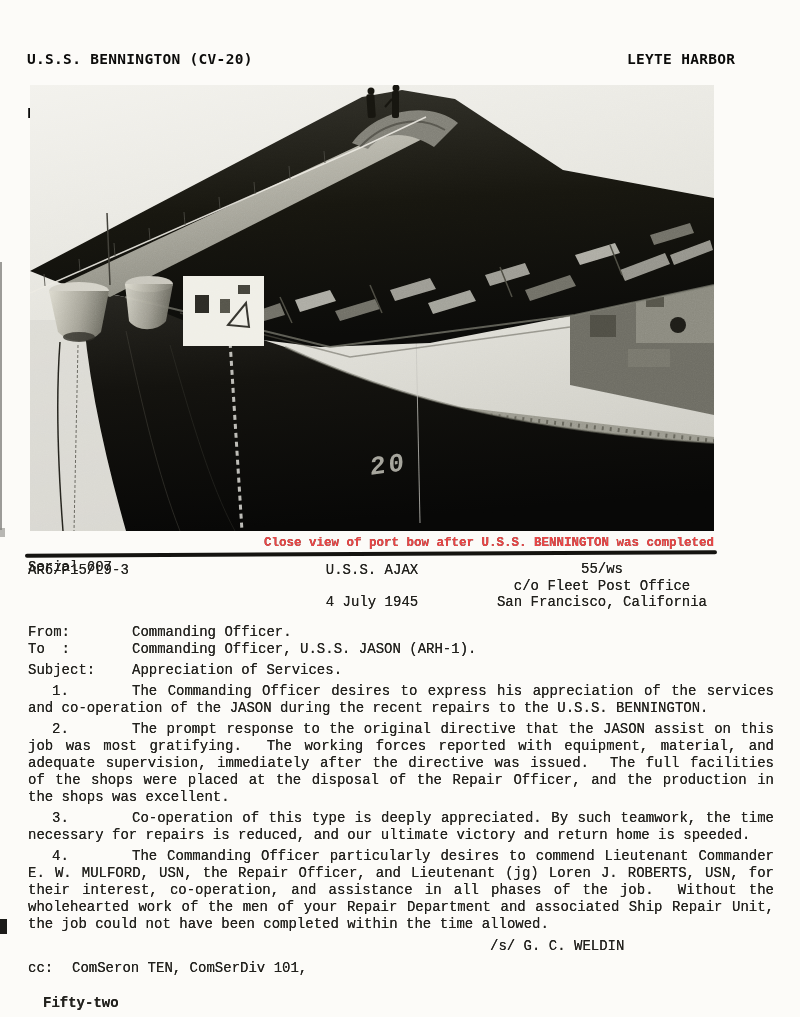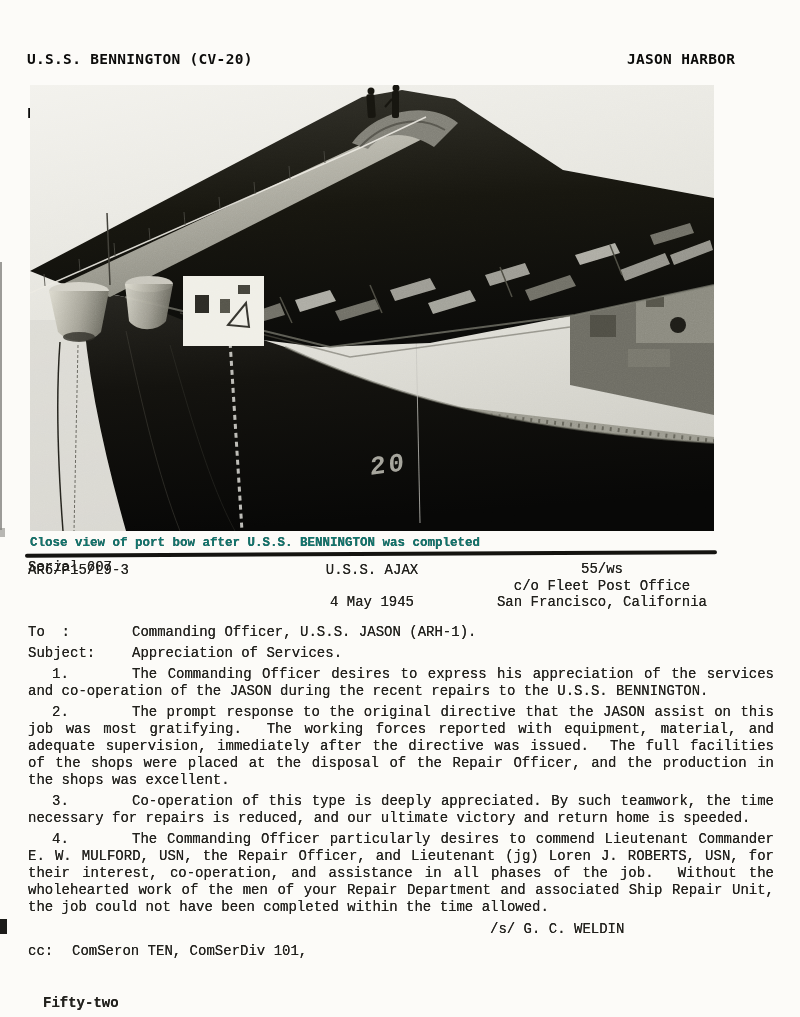--- a/index.html
+++ b/index.html
@@ -18,22 +18,22 @@
     color:#0b0b0a; white-space:pre;
   }
   .hdr-left  { left:27px; }
   .hdr-right { left:627px; }
 
   
   .photo { position:absolute; left:30px; top:85px; width:684px; height:446px; }
   .photo svg { display:block; width:100%; height:100%; }
 
   .caption {
-    position:absolute; left:30px; top:536px; width:684px; text-align:left;
-    font-weight:bold; font-size:12.5px; color:#0f766e; white-space:pre;
+    position:absolute; left:30px; top:536px; width:684px; text-align:right;
+    font-weight:bold; font-size:12.5px; color:#ef4444; white-space:pre;
   }
   .rule {
     position:absolute; left:25px; top:552px; width:692px; height:4px;
     background:#141310; border-radius:2px; transform:rotate(-0.3deg);
   }
 
   
   .abs { position:absolute; white-space:pre; font-size:14px; line-height:16px; }
   .ref-file   { left:28px;  top:562px; }
   .ref-serial { left:28px;  top:559px; }
@@ -66,21 +66,21 @@
 </head>
 <body>
 
 <div class="page">
 
   <div class="hdr hdr-left">
     <div>U.S.S. BENNINGTON (CV-20)</div>
     <div>Essex Class Carrier</div>
   </div>
   <div class="hdr hdr-right">
-    <div>JASON HARBOR</div>
+    <div>LEYTE HARBOR</div>
     <div>June 1945</div>
   </div>
 
   <div class="photo">
     <svg viewBox="0 0 684 446" preserveAspectRatio="none">
       <defs>
         <linearGradient id="skyG" x1="0" y1="0" x2="0.3" y2="1">
           <stop offset="0" stop-color="#f3f2ed"></stop>
             <stop offset="0.55" stop-color="#e4e3dc"></stop>
             <stop offset="1" stop-color="#cfcec6"></stop>
@@ -221,27 +221,28 @@
     </svg>
   </div>
 
   <div class="caption typed">Close view of port bow after U.S.S. BENNINGTON was completed</div>
   <div class="rule"></div>
 
   <div>
     <span class="abs ref-file typed">AR6/P15/L9-3</span>
     <span class="abs ref-serial typed">Serial 607</span>
     <span class="abs ref-ship typed">U.S.S. AJAX</span>
-    <span class="abs ref-date typed">4 May 1945</span>
+    <span class="abs ref-date typed">4 July 1945</span>
     <span class="abs ref-code typed">55/ws</span>
     <span class="abs ref-addr1 typed">c/o Fleet Post Office</span>
     <span class="abs ref-addr2 typed">San Francisco, California</span>
   </div>
 
   <div class="body typed">
+    <div class="row"><span class="lbl">From:</span><span class="val">Commanding Officer.</span></div>
     <div class="row"><span class="lbl">To  :</span><span class="val">Commanding Officer, U.S.S. JASON (ARH-1).</span></div>
     <div class="row subject-row"><span class="lbl">Subject:</span><span class="val">Appreciation of Services.</span></div>
 
     <p class="para"><span class="para-num">1.</span><span class="para-text">The Commanding Officer desires to express his appreciation of the services and co-operation of the JASON during the recent repairs to the U.S.S. BENNINGTON.</span></p>
     <p class="para"><span class="para-num">2.</span><span class="para-text">The prompt response to the original directive that the JASON assist on this job was most gratifying.  The working forces reported with equipment, material, and adequate supervision, immediately after the directive was issued.  The full facilities of the shops were placed at the disposal of the Repair Officer, and the production in the shops was excellent.</span></p>
     <p class="para"><span class="para-num">3.</span><span class="para-text">Co-operation of this type is deeply appreciated. By such teamwork, the time necessary for repairs is reduced, and our ultimate victory and return home is speeded.</span></p>
     <p class="para"><span class="para-num">4.</span><span class="para-text">The Commanding Officer particularly desires to commend Lieutenant Commander E. W. MULFORD, USN, the Repair Officer, and Lieutenant (jg) Loren J. ROBERTS, USN, for their interest, co-operation, and assistance in all phases of the job.  Without the wholehearted work of the men of your Repair Department and associated Ship Repair Unit, the job could not have been completed within the time allowed.</span></p>
 
     <div class="sig">/s/ G. C. WELDIN</div>
 

